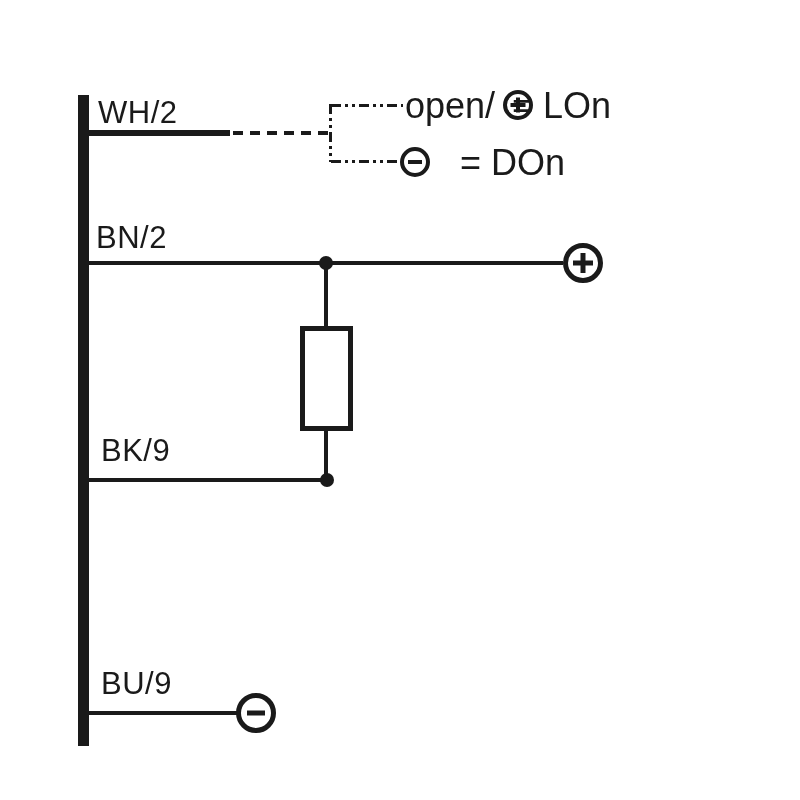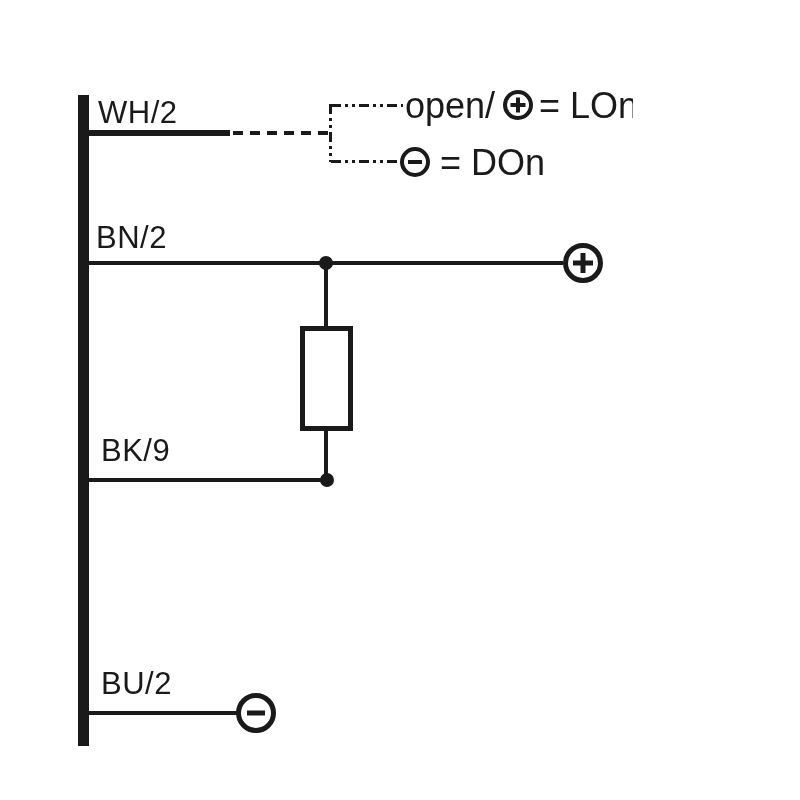--- a/index.html
+++ b/index.html
@@ -92,42 +92,42 @@
 
   <div class="dashdot-v" style="left:329px; top:69px; width:3px; height:58px;"></div>
   <div class="dashdot-h" style="left:331px; top:69px; width:72px; height:3px;"></div>
   <div class="dashdot-h" style="left:331px; top:125px; width:69px; height:3px;"></div>
 
   <div class="ann-label" style="left:405px; top:71px;">open/</div>
   <div class="circle" style="left:503px; top:55px; width:30px; height:30px; border-width:4px;">
     <span class="hbar" style="width:15px; height:4px;"></span>
     <span class="vbar" style="width:4px; height:15px;"></span>
   </div>
-  <div class="ann-label" style="left:539px; top:71px;">= LOn</div>
+  <div class="ann-label" style="left:512px; top:71px;">= LOn</div>
 
   <div class="circle" style="left:400px; top:112px; width:30px; height:30px; border-width:4px;">
     <span class="hbar" style="width:14px; height:4px;"></span>
   </div>
-  <div class="ann-label" style="left:440px; top:128px;">= DOn</div>
+  <div class="ann-label" style="left:460px; top:128px;">= DOn</div>
 
   <div class="wire-label" style="left:96px; top:187px;">BN/2</div>
   <div class="abs solid" style="left:89px; top:226px; width:474px; height:4px;"></div>
   <div class="circle" style="left:563px; top:208px; width:40px; height:40px; border-width:5px;">
     <span class="hbar" style="width:20px; height:5px;"></span>
     <span class="vbar" style="width:5px; height:20px;"></span>
   </div>
 
   <div class="dot" style="left:319px; top:221px;"></div>
   <div class="abs solid" style="left:324px; top:228px; width:4px; height:63px;"></div>
   <div class="resistor" style="left:300px; top:291px; width:53px; height:105px;"></div>
   <div class="abs solid" style="left:324px; top:396px; width:4px; height:49px;"></div>
   <div class="dot" style="left:320px; top:438px;"></div>
 
   <div class="wire-label" style="left:101px; top:400px;">BK/9</div>
   <div class="abs solid" style="left:89px; top:443px; width:241px; height:4px;"></div>
 
-  <div class="wire-label" style="left:101px; top:633px;">BU/2</div>
+  <div class="wire-label" style="left:101px; top:633px;">BU/9</div>
   <div class="abs solid" style="left:89px; top:676px; width:148px; height:4px;"></div>
   <div class="circle" style="left:236px; top:658px; width:40px; height:40px; border-width:5px;">
     <span class="hbar" style="width:18px; height:5px;"></span>
   </div>
 
 </div>
 
 </body></html>

